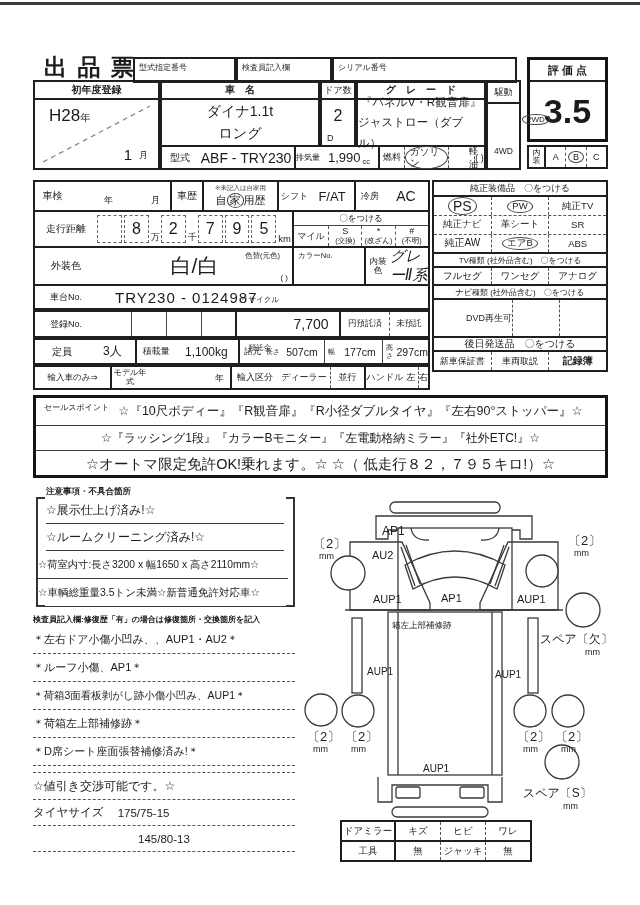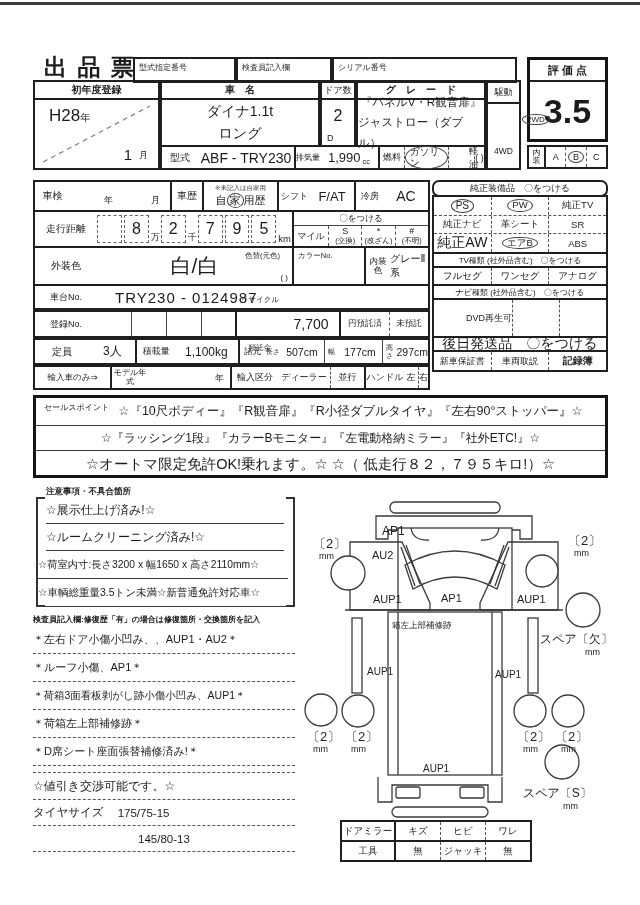--- a/index.html
+++ b/index.html
@@ -161,21 +161,21 @@
     <div class="cell" style="width:62px;font-size:10px;">外装色</div>
     <div style="width:195px;position:relative;">
       <div class="cell" style="height:100%;font-size:21px;">白/白</div>
       <span class="abs" style="right:12px;top:3px;font-size:7.5px;">色替(元色)</span>
       <span class="abs" style="right:4px;bottom:2px;font-size:8px;">(            )</span>
     </div>
     <div class="solidL" style="width:70px;position:relative;">
       <span class="abs" style="left:4px;top:3px;font-size:7.5px;">カラーNo.</span>
     </div>
     <div class="cell solidL stack" style="width:26px;font-size:8.5px;">内装色</div>
-    <div class="cell" style="flex:1;font-size:10px;">グレーⅡ系</div>
+    <div class="cell" style="flex:1;font-size:15px;font-style:italic;">グレーⅡ系</div>
   </div>
 
   <div class="abs bx" style="left:33px;top:284px;width:397px;height:26px;display:flex;">
     <div class="cell" style="width:62px;font-size:9px;">車台No.</div>
     <div style="flex:1;display:flex;align-items:center;padding-left:18px;font-size:15px;letter-spacing:1px;">TRY230  -  0124987</div>
   </div>
 
   <div class="abs bx" style="left:33px;top:310px;width:397px;height:28px;display:flex;">
     <div class="cell" style="width:62px;font-size:9px;">登録No.</div>
     <div style="width:34px;"></div>
@@ -212,59 +212,59 @@
       <span class="abs" style="right:6px;bottom:3px;font-size:9px;">年</span>
     </div>
     <div class="cell solidL" style="width:48px;font-size:9px;">輸入区分</div>
     <div class="cell" style="width:52px;font-size:9px;">ディーラー</div>
     <div class="cell dashL" style="width:34px;font-size:9px;">並行</div>
     <div class="cell solidL" style="width:40px;font-size:9px;">ハンドル</div>
     <div class="cell" style="width:14px;font-size:9px;">左</div>
     <div class="cell dashL" style="flex:1;font-size:9px;">右</div>
   </div>
 
-  <div class="abs bx cell" style="left:432px;top:180px;width:176px;height:17px;font-size:9px;border-radius:7px;">純正装備品　〇をつける</div>
+  <div class="abs bx cell" style="left:432px;top:180px;width:176px;height:17px;font-size:9px;">純正装備品　〇をつける</div>
   <div class="abs bx" style="left:432px;top:195px;width:176px;height:59px;display:flex;flex-direction:column;">
     <div style="flex:1;display:flex;border-bottom:1.3px dashed #555;">
-      <div class="cell" style="flex:1;font-size:10px;">
+      <div class="cell" style="flex:1;font-size:14px;">
           <span class="circ">PS</span>
         </div>
       <div class="cell dashL" style="flex:1;font-size:9.5px;">
           <span class="circ">PW</span>
         </div>
       <div class="cell dashL" style="flex:1;font-size:9.5px;">純正TV</div>
     </div>
     <div style="flex:1;display:flex;border-bottom:1.3px dashed #555;">
       <div class="cell" style="flex:1;font-size:9.5px;">純正ナビ</div>
       <div class="cell dashL" style="flex:1;font-size:9.5px;">革シート</div>
       <div class="cell dashL" style="flex:1;font-size:9.5px;">SR</div>
     </div>
     <div style="flex:1;display:flex;">
-      <div class="cell" style="flex:1;font-size:14px;">純正AW</div>
+      <div class="cell" style="flex:1;font-size:10px;">純正AW</div>
       <div class="cell dashL" style="flex:1;font-size:9.5px;">
           <span class="circ">エアB</span>
         </div>
       <div class="cell dashL" style="flex:1;font-size:9.5px;">ABS</div>
     </div>
   </div>
   <div class="abs bx cell" style="left:432px;top:252px;width:176px;height:16px;font-size:8px;">TV種類 (社外品含む)　〇をつける</div>
   <div class="abs bx" style="left:432px;top:266px;width:176px;height:20px;display:flex;">
     <div class="cell" style="flex:1;font-size:9.5px;">フルセグ</div>
     <div class="cell dashL" style="flex:1;font-size:9.5px;">ワンセグ</div>
     <div class="cell dashL" style="flex:1;font-size:9.5px;">アナログ</div>
   </div>
   <div class="abs bx cell" style="left:432px;top:284px;width:176px;height:16px;font-size:8px;">ナビ種類 (社外品含む)　〇をつける</div>
   <div class="abs bx" style="left:432px;top:298px;width:176px;height:40px;display:flex;flex-direction:column;">
     <div style="flex:1;display:flex;">
       <div class="cell" style="flex:1;font-size:9px;padding-left:32px;">DVD再生可</div>
       <div class="cell dashL" style="flex:1;"></div>
       <div class="cell dashL" style="flex:1;"></div>
     </div>
   </div>
-  <div class="abs bx cell" style="left:432px;top:336px;width:176px;height:16px;font-size:14px;">後日発送品　〇をつける</div>
+  <div class="abs bx cell" style="left:432px;top:336px;width:176px;height:16px;font-size:10px;">後日発送品　〇をつける</div>
   <div class="abs bx" style="left:432px;top:350px;width:176px;height:22px;display:flex;">
     <div class="cell" style="flex:1;font-size:9px;">新車保証書</div>
     <div class="cell dashL" style="flex:1;font-size:9px;">車両取説</div>
     <div class="cell dashL" style="flex:1;font-size:10px;font-weight:bold;">記録簿</div>
   </div>
 
   <div class="abs bx3" style="left:33px;top:395px;width:575px;height:83px;">
     <span class="abs" style="left:8px;top:4px;font-size:8px;">セールスポイント</span>
     <div class="cell underS" style="height:28px;font-size:12.5px;padding-left:60px;">☆『10尺ボディー』『R観音扉』『R小径ダブルタイヤ』『左右90°ストッパー』☆</div>
     <div class="cell underS" style="height:25px;font-size:12px;">☆『ラッシング1段』『カラーBモニター』『左電動格納ミラー』『社外ETC!』☆</div>

